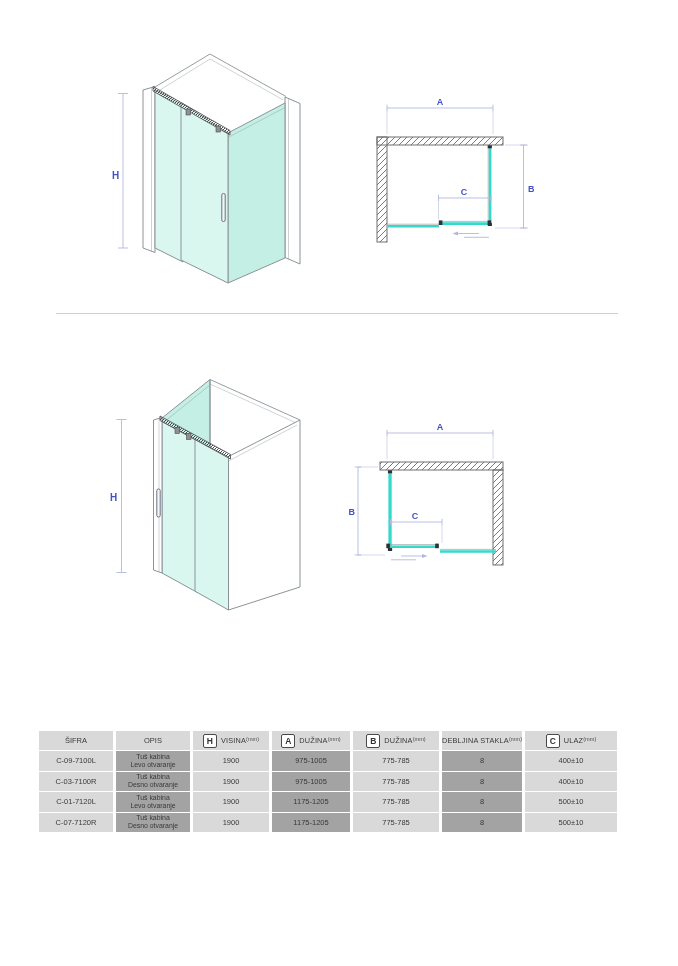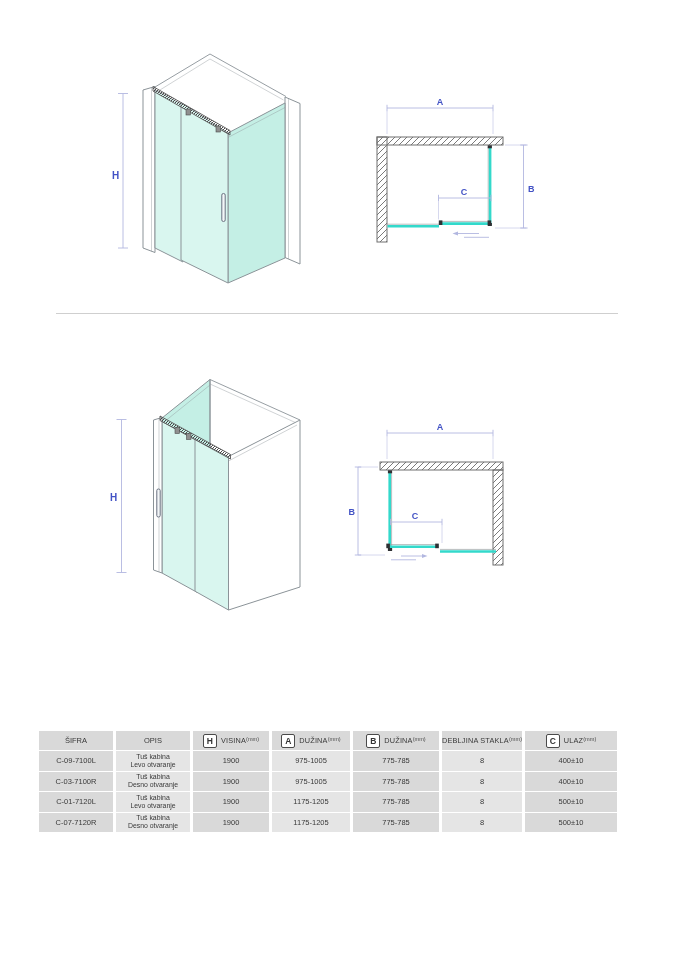--- a/index.html
+++ b/index.html
@@ -27,21 +27,21 @@
   .handle{fill:#f3f6f8;stroke:#68707f;stroke-width:1;}
 
   .divider{background:var(--divider);height:1px;}
 
   
   table.spec{border-collapse:separate;border-spacing:3px 1.5px;table-layout:fixed;}
   table.spec td,table.spec th{padding:0;vertical-align:middle;text-align:center;
       font-size:7.5px;font-weight:normal;color:var(--text);overflow:hidden;}
   .hdr{background:var(--tablegray);height:19px;}
   .cell-gray{background:var(--tablegray);height:19.5px;}
-  .cell-white{background:#e5e5e5;height:19.5px;}
+  .cell-white{background:#a3a3a3;height:19.5px;}
   .hdr-flex{display:flex;align-items:center;justify-content:center;gap:4px;}
   .dimbox{display:inline-flex;align-items:center;justify-content:center;
       width:12px;height:12px;background:#fff;border:1.3px solid #4a4a4a;
       border-radius:2px;font-size:8.5px;font-weight:bold;color:#333;flex:0 0 auto;}
   .hdr-stack{display:flex;flex-direction:row;line-height:1.05;}
   .hdr-label{font-size:7.3px;letter-spacing:.2px;white-space:nowrap;}
   .hdr-unit{font-size:5.6px;color:#4c4c4c;}
   .opis{line-height:1.18;font-size:6.9px;}
 </style>
 </head>

